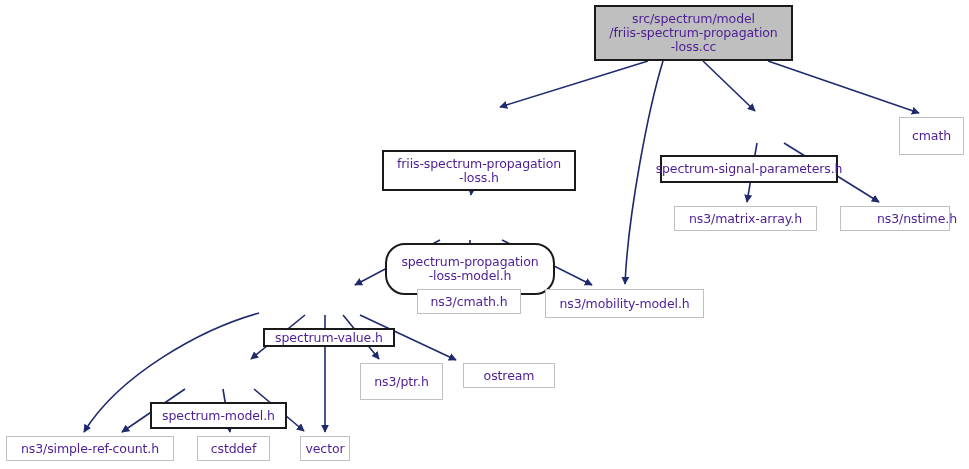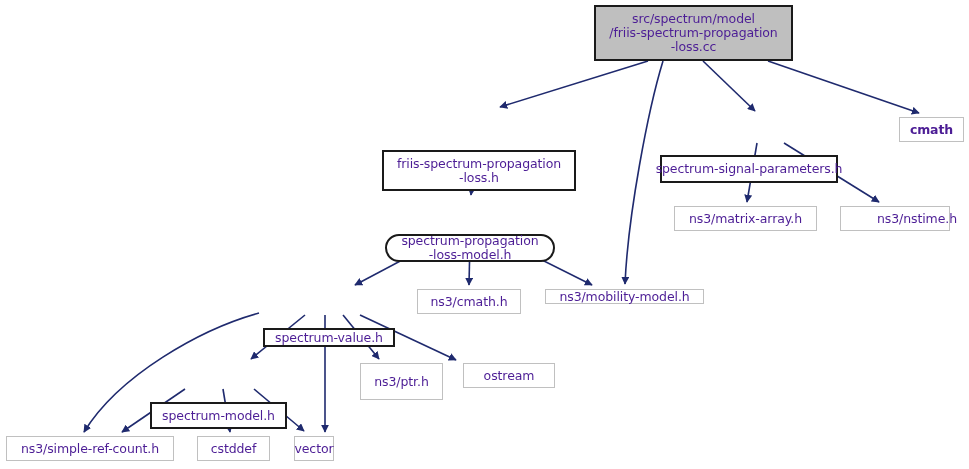--- a/index.html
+++ b/index.html
@@ -87,29 +87,29 @@
       </g>
   </svg>
 
   <div id="nodes-layer">
       <div class="node root" style="left: 594px; top: 5px; width: 199px; height: 56px;">src/spectrum/model
 /friis-spectrum-propagation
 -loss.cc</div>
       <div class="node internal" style="left: 382px; top: 110px; width: 194px; height: 41px;">friis-spectrum-propagation
 -loss.h</div>
       <div class="node internal" style="left: 660px; top: 115px; width: 178px; height: 28px;">spectrum-signal-parameters.h</div>
-      <div class="node leaf" style="left: 899px; top: 117px; width: 65px; height: 25px; font-weight: bold;">cmath</div>
-      <div class="node internal" style="left: 385px; top: 194px; width: 170px; height: 28px; border-radius: 20px;">spectrum-propagation
+      <div class="node leaf" style="left: 899px; top: 117px; width: 65px; height: 38px;">cmath</div>
+      <div class="node internal" style="left: 385px; top: 203px; width: 170px; height: 52px; border-radius: 20px;">spectrum-propagation
 -loss-model.h</div>
       <div class="node leaf" style="left: 674px; top: 206px; width: 143px; height: 25px;">ns3/matrix-array.h</div>
       <div class="node leaf" style="left: 840px; top: 206px; width: 110px; height: 25px; padding-left: 44px;">ns3/nstime.h</div>
       <div class="node internal" style="left: 263px; top: 288px; width: 132px; height: 19px;">spectrum-value.h</div>
       <div class="node leaf" style="left: 417px; top: 289px; width: 104px; height: 25px;">ns3/cmath.h</div>
-      <div class="node leaf" style="left: 545px; top: 289px; width: 159px; height: 15px;">ns3/mobility-model.h</div>
+      <div class="node leaf" style="left: 545px; top: 289px; width: 159px; height: 29px;">ns3/mobility-model.h</div>
       <div class="node internal" style="left: 150px; top: 362px; width: 137px; height: 27px;">spectrum-model.h</div>
       <div class="node leaf" style="left: 360px; top: 363px; width: 83px; height: 37px;">ns3/ptr.h</div>
       <div class="node leaf" style="left: 463px; top: 363px; width: 92px; height: 25px;">ostream</div>
       <div class="node leaf" style="left: 6px; top: 436px; width: 168px; height: 25px;">ns3/simple-ref-count.h</div>
       <div class="node leaf" style="left: 197px; top: 436px; width: 73px; height: 25px;">cstddef</div>
-      <div class="node leaf" style="left: 294px; top: 436px; width: 40px; height: 25px;">vector</div>
+      <div class="node leaf" style="left: 300px; top: 436px; width: 50px; height: 25px;">vector</div>
     </div>
 
 </div>
 
 </body></html>

